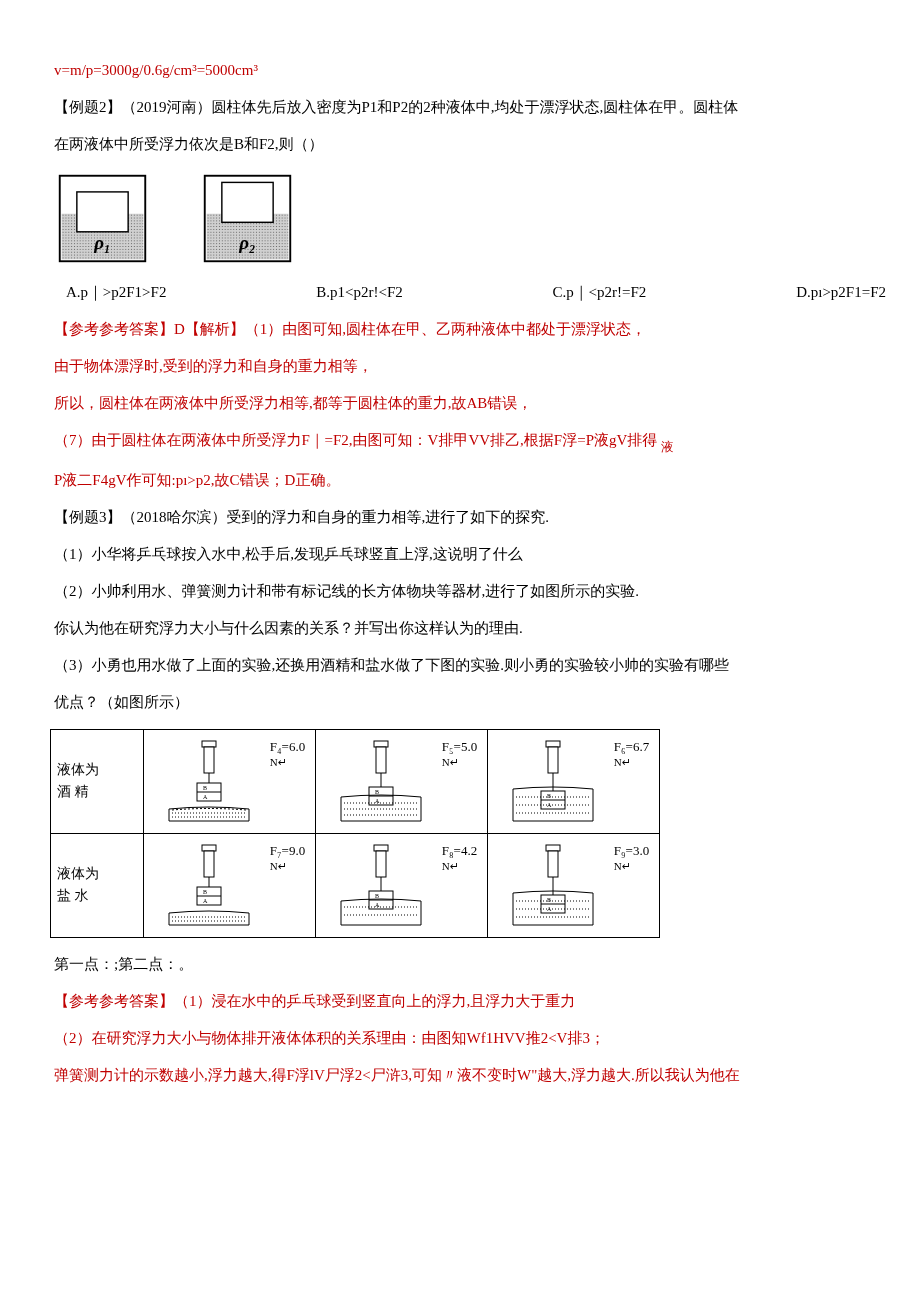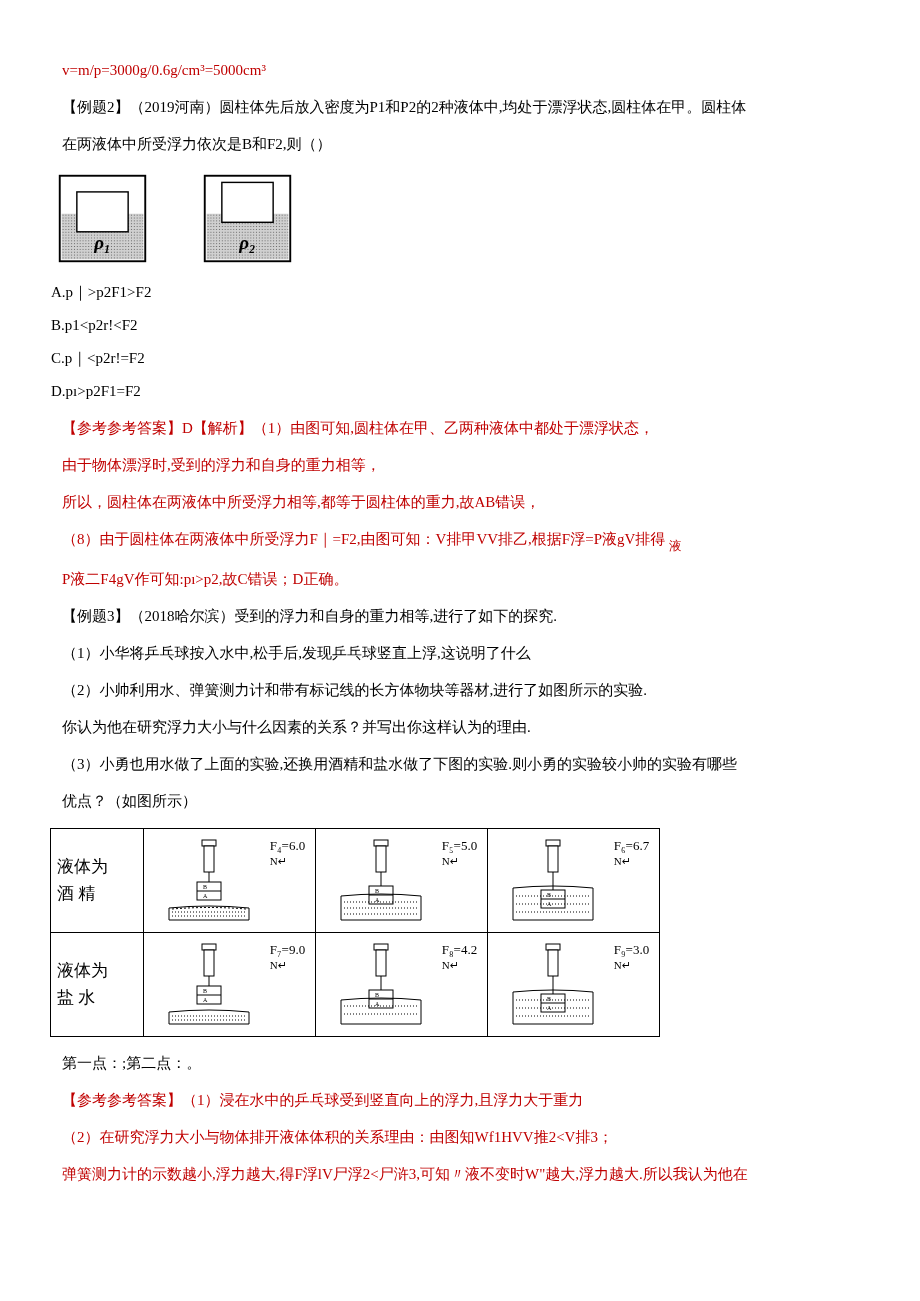--- a/index.html
+++ b/index.html
@@ -6,39 +6,39 @@
     font-family: "SimSun", "Microsoft YaHei", serif;
     font-size: 15px;
     line-height: 2.2;
     width: 820px;
     margin: 0 auto;
     padding: 50px;
     color: #000;
   }
   .red { color: #c00000; }
   .subred { color: #c00000; font-size: 12.5px; }
-  .para { margin: 4px 12px; }
+  .para { margin: 4px 4px; }
   .beakers { display: flex; gap: 40px; margin: 10px 0 10px 0; }
   .beaker-svg { width: 105px; height: 95px; }
-  .options { display: flex; justify-content: space-between; margin: 4px 1px; width: 100%; flex-direction: column; }
+  .options { display: flex; justify-content: space-between; margin: 4px 16px; width: 100%; }
   .opt { white-space: nowrap; }
   .exp-table {
     border-collapse: collapse;
     margin: 10px 0;
     width: 610px;
   }
   .exp-table td {
     border: 1px solid #000;
     padding: 4px 6px;
     vertical-align: middle;
     height: 95px;
   }
   .lbl-cell {
     width: 80px;
-    font-size: 17px;
+    font-size: 14px;
     text-align: left;
     line-height: 1.6;
     font-family: Liberation Serif, serif;
   }
   .exp-cell {
     position: relative;
     text-align: center;
   }
   .spring-wrap {
     display: flex;
@@ -96,21 +96,21 @@
   <span class="opt">A.p｜&gt;p2F1&gt;F2</span>
   <span class="opt">B.p1&lt;p2r!&lt;F2</span>
   <span class="opt">C.p｜&lt;p2r!=F2</span>
   <span class="opt">D.pı&gt;p2F1=F2</span>
 </div>
 
 <div class="para red">【参考参考答案】D【解析】（1）由图可知,圆柱体在甲、乙两种液体中都处于漂浮状态，</div>
 <div class="para red">由于物体漂浮时,受到的浮力和自身的重力相等，</div>
 <div class="para red">所以，圆柱体在两液体中所受浮力相等,都等于圆柱体的重力,故AB错误，</div>
 <div class="para red">
-  <span>（8）由于圆柱体在两液体中所受浮力F｜=F2,由图可知：V排甲VV排乙,根据F浮=P液gV排得</span>
+  <span>（7）由于圆柱体在两液体中所受浮力F｜=F2,由图可知：V排甲VV排乙,根据F浮=P液gV排得</span>
   <span class="subred" style="vertical-align:sub;position:relative;top:2px;">液</span>
 </div>
 
 <div class="para red">P液二F4gV作可知:pı&gt;p2,故C错误；D正确。</div>
 
 <div class="para">【例题3】（2018哈尔滨）受到的浮力和自身的重力相等,进行了如下的探究.</div>
 <div class="para">（1）小华将乒乓球按入水中,松手后,发现乒乓球竖直上浮,这说明了什么</div>
 <div class="para">（2）小帅利用水、弹簧测力计和带有标记线的长方体物块等器材,进行了如图所示的实验.</div>
 <div class="para">你认为他在研究浮力大小与什么因素的关系？并写出你这样认为的理由.</div>
 <div class="para">（3）小勇也用水做了上面的实验,还换用酒精和盐水做了下图的实验.则小勇的实验较小帅的实验有哪些</div>

